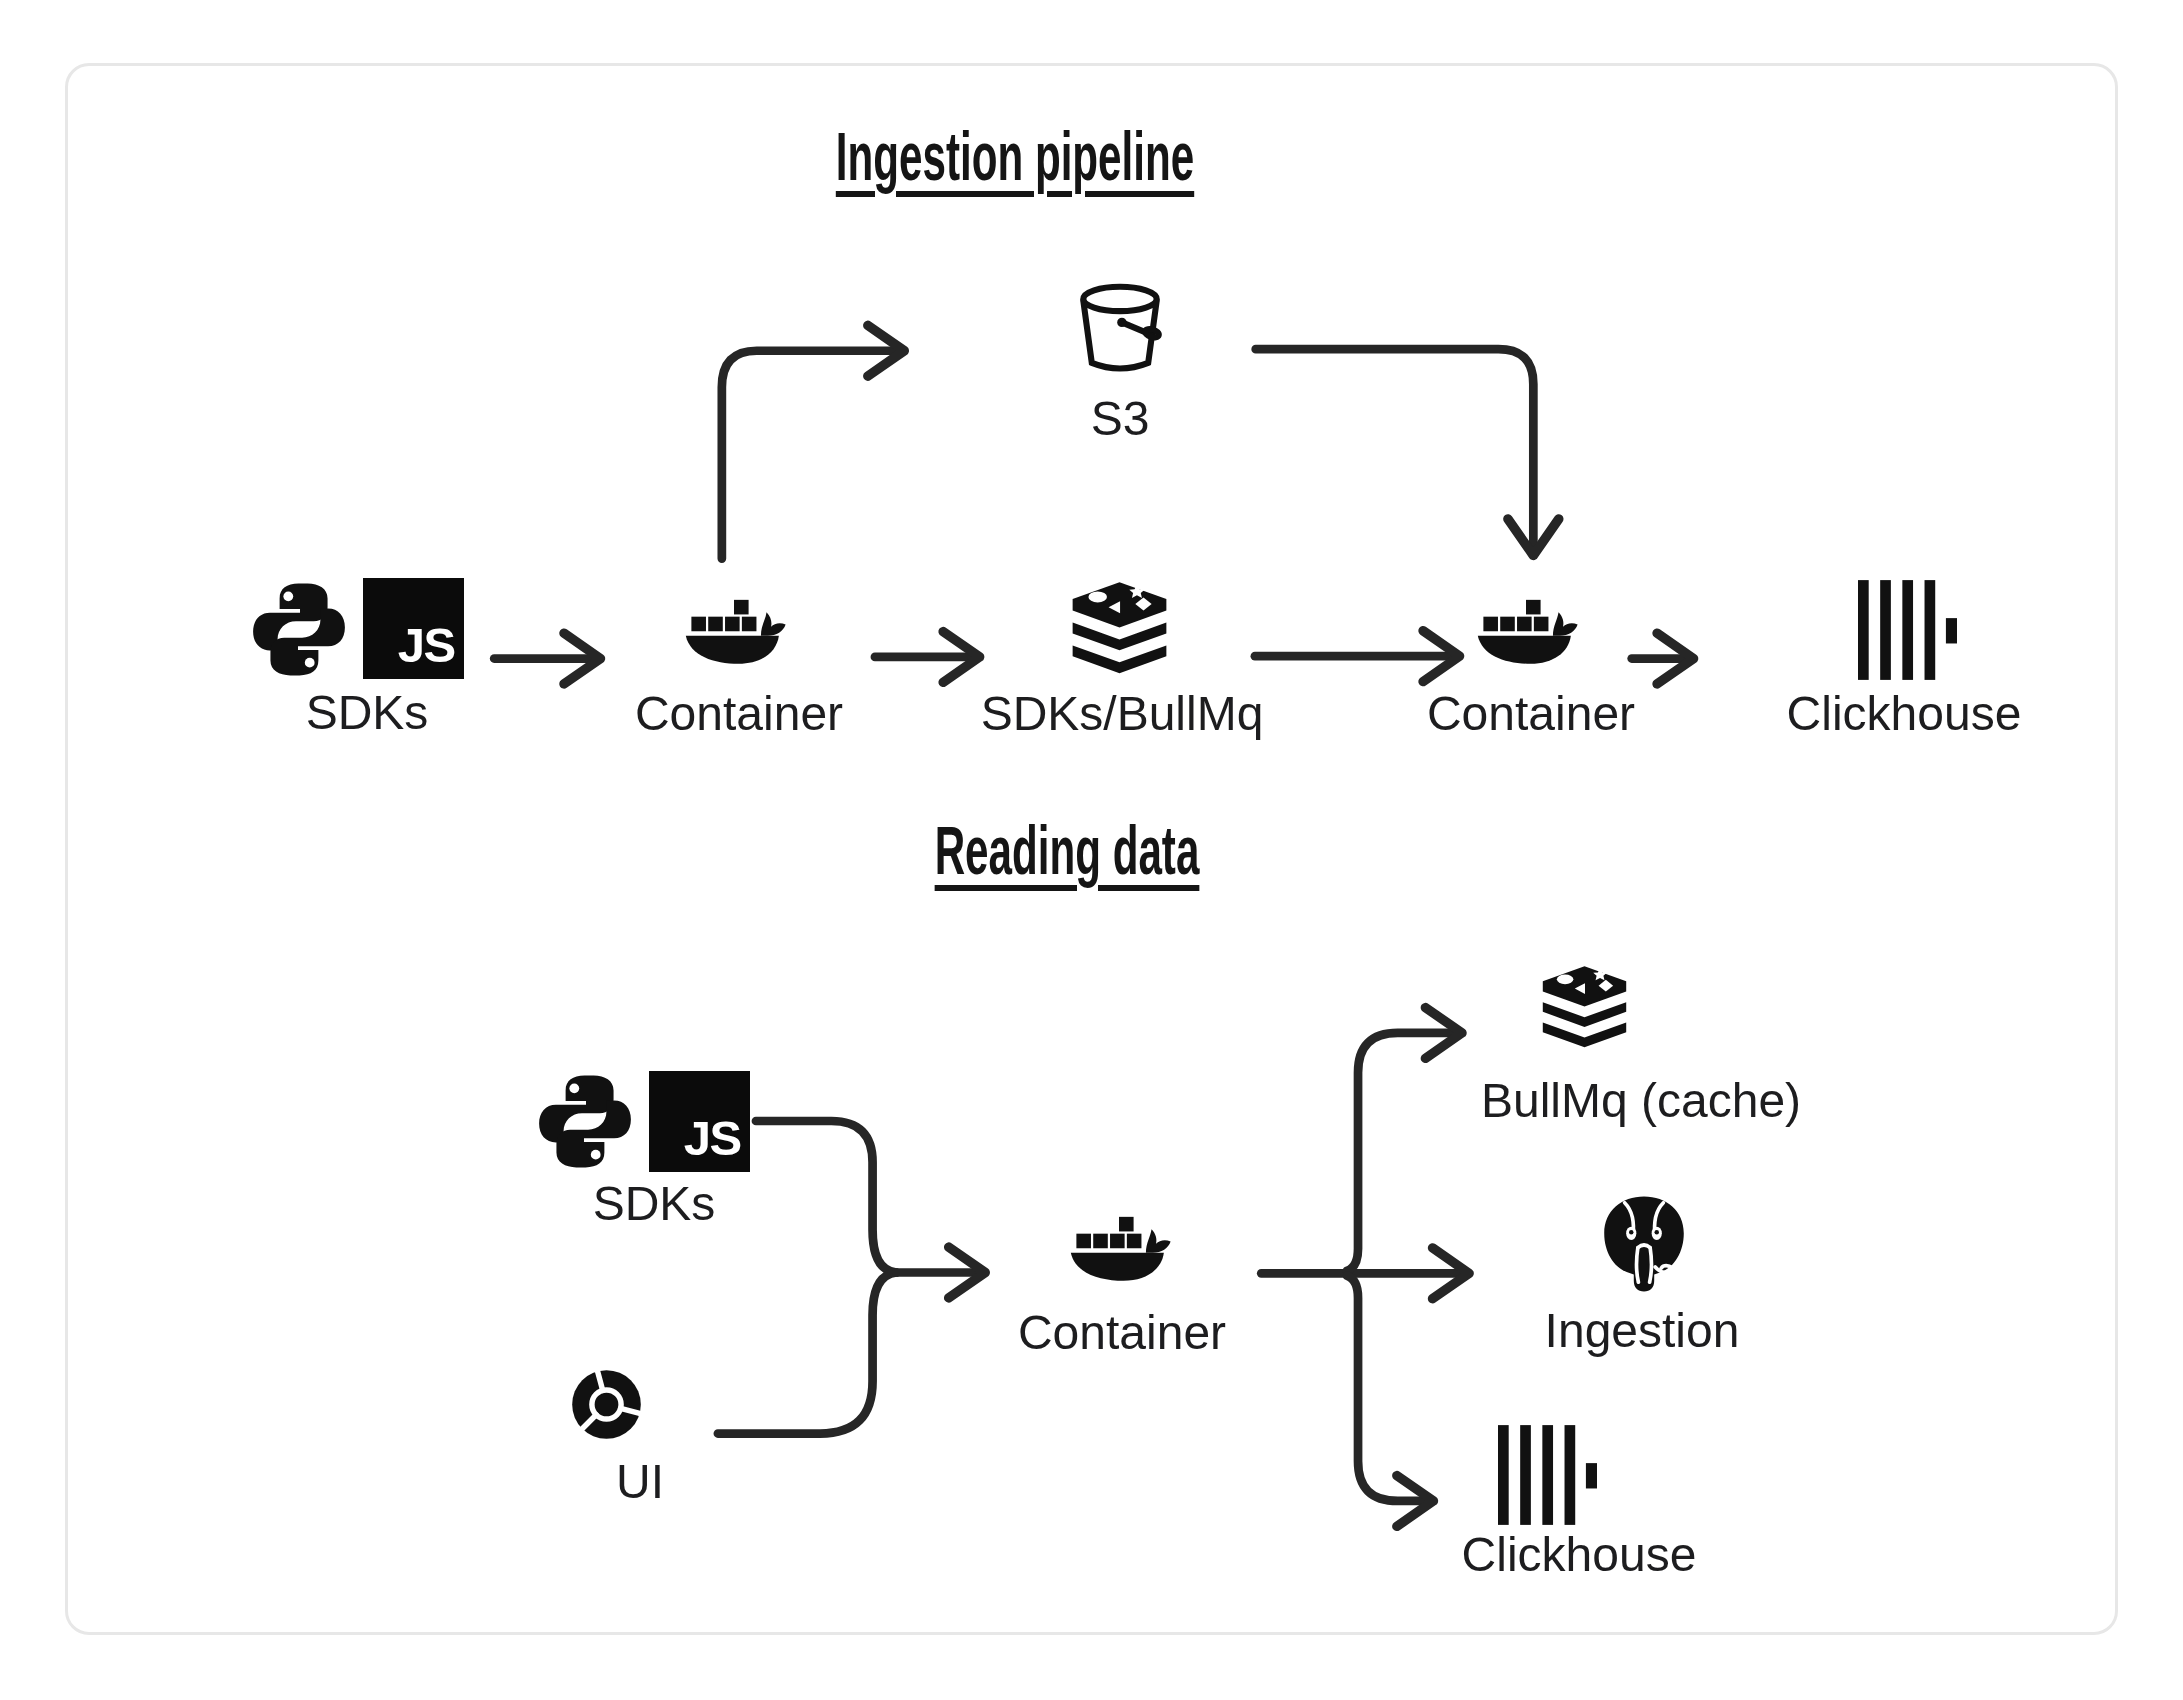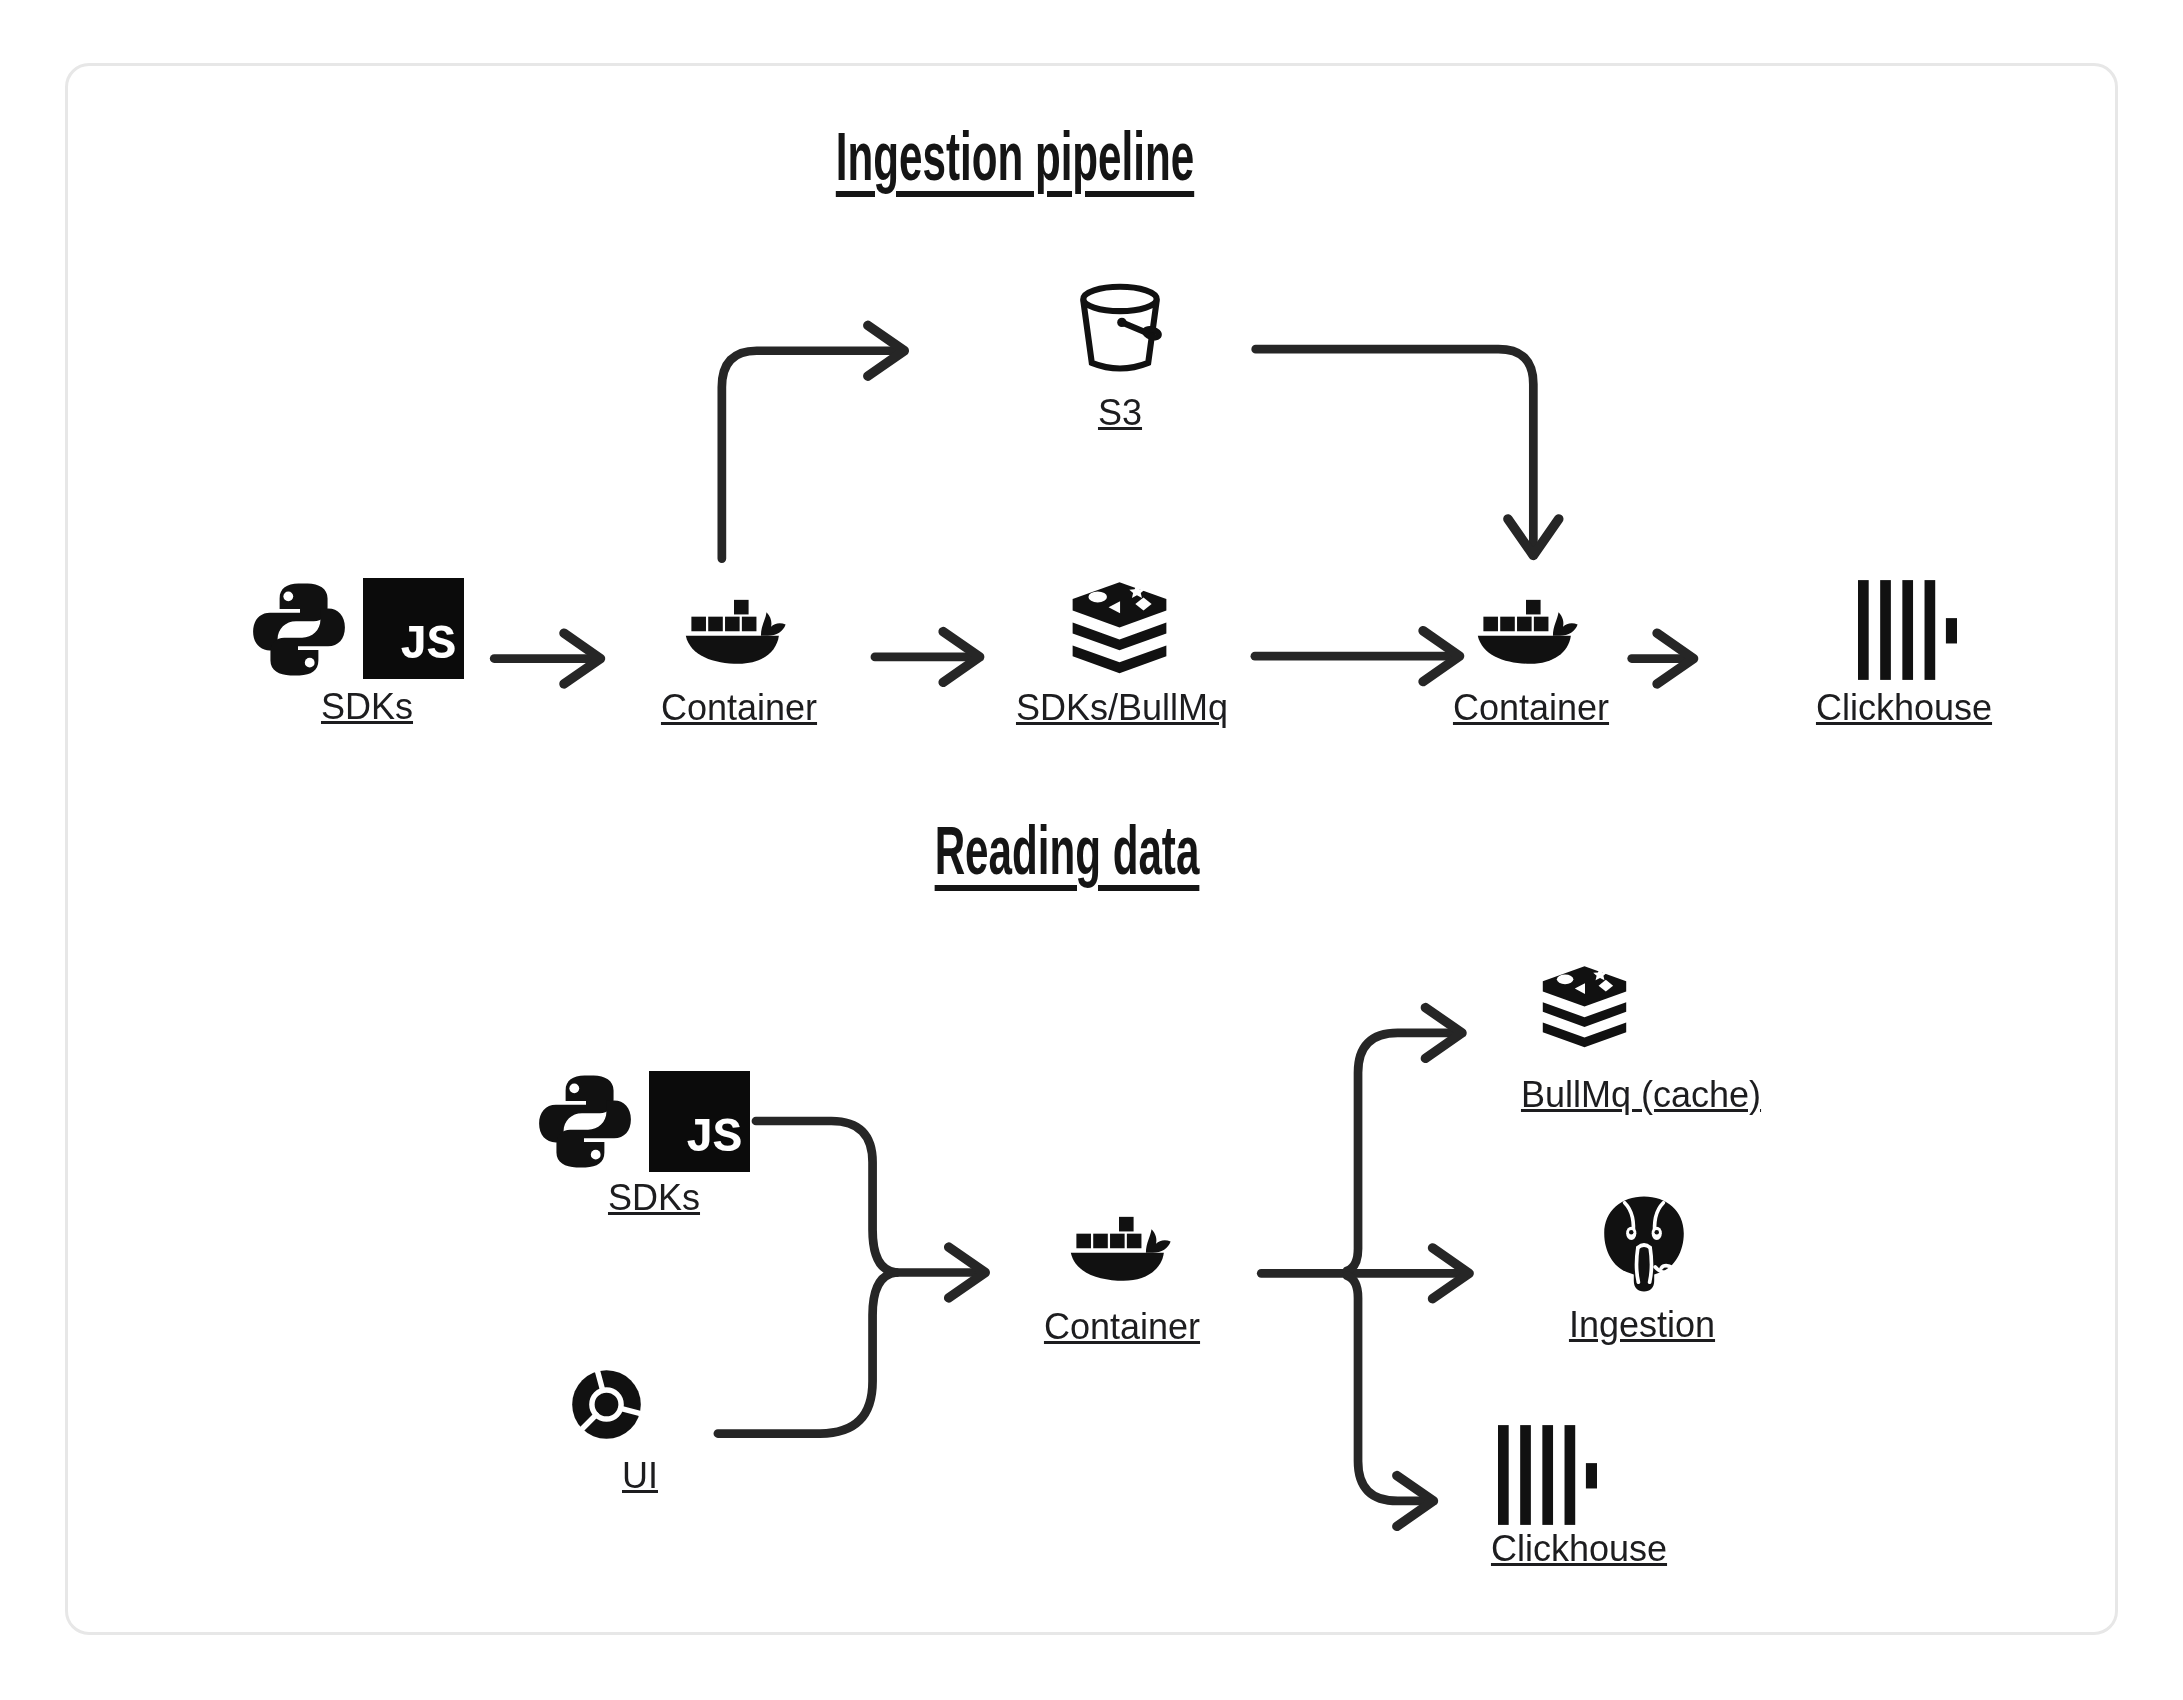--- a/index.html
+++ b/index.html
@@ -17,23 +17,23 @@
         border:3.2px solid var(--card-border);border-radius:24px;}
   .connectors{position:absolute;left:0;top:0;width:2183px;height:1701px;color:var(--line);}
   .connectors path{fill:none;stroke:currentColor;stroke-width:11;stroke-linecap:round;stroke-linejoin:round;}
   .connectors path.head{stroke-width:12;}
   .title{position:absolute;transform:translateX(-50%);width:max-content;}
   .title .tt{display:inline-block;transform:scaleX(0.62);transform-origin:50% 50%;
        font-size:68px;font-weight:700;color:#151515;letter-spacing:0px;
        text-decoration:underline;text-decoration-thickness:5.6px;text-underline-offset:11px;}
   .icon{position:absolute;color:#111;}
   .icon svg{display:block;width:100%;height:100%;}
-  .lbl{position:absolute;transform:translateX(-50%);font-size:36px;line-height:1;color:var(--ink);white-space:nowrap;text-decoration:underline;}
+  .lbl{position:absolute;transform:translateX(-50%);font-size:48px;line-height:1;color:var(--ink);white-space:nowrap;}
   .jsbox{position:absolute;background:#0b0b0b;display:flex;align-items:flex-end;justify-content:flex-end;
-         padding:0 9.5px 6.3px 0;font-family:Liberation Mono, monospace;}
+         padding:0 9.5px 6.3px 0;}
   .jsbox span{color:#fff;font-weight:700;font-size:49px;letter-spacing:-1.6px;}
 </style>
 </head>
 <body>
 
 <div class="stage">
   <div class="card"></div>
 
   <svg class="connectors" viewBox="0 0 2752 2144" xmlns="http://www.w3.org/2000/svg">
 

